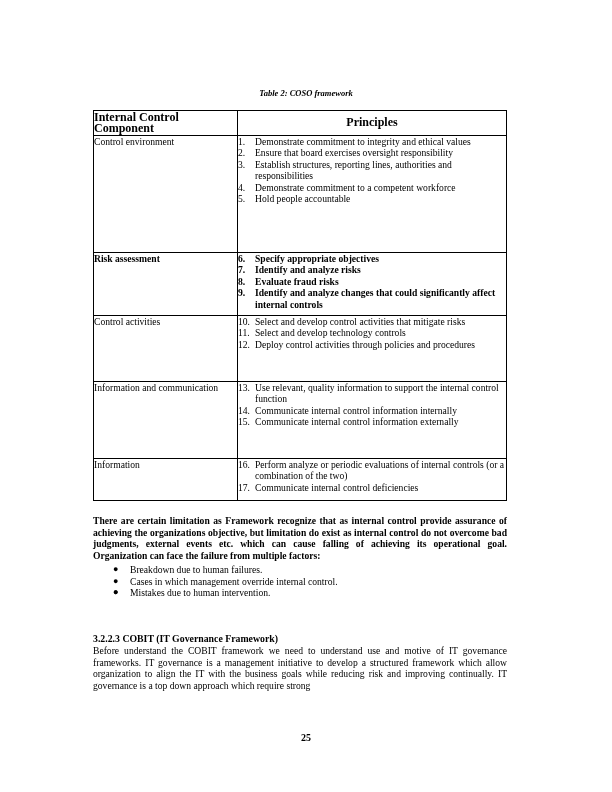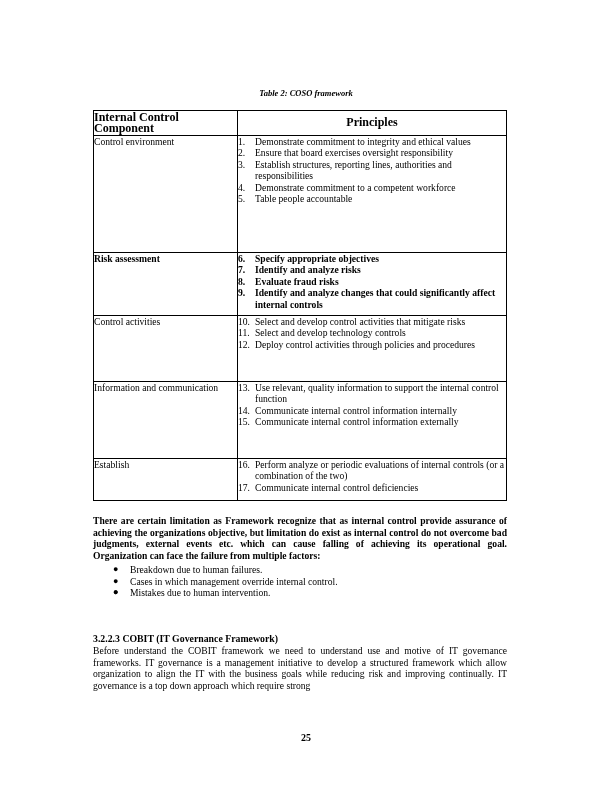--- a/index.html
+++ b/index.html
@@ -44,21 +44,21 @@
   </thead>
   <tbody id="tbody">
       <tr style="height: 117px;">
         <td class="comp">Control environment</td>
         <td class="princ">
           <ol class="pl">
             <li><span class="num">1.</span><span>Demonstrate commitment to integrity and ethical values</span></li>
             <li><span class="num">2.</span><span>Ensure that board exercises oversight responsibility</span></li>
             <li><span class="num">3.</span><span>Establish structures, reporting lines, authorities and responsibilities</span></li>
             <li><span class="num">4.</span><span>Demonstrate commitment to a competent workforce</span></li>
-            <li><span class="num">5.</span><span>Table people accountable</span></li>
+            <li><span class="num">5.</span><span>Hold people accountable</span></li>
           </ol>
         </td>
       </tr>
       <tr style="height: 63px; font-weight: bold;">
         <td class="comp">Risk assessment</td>
         <td class="princ">
           <ol class="pl">
             <li><span class="num">6.</span><span>Specify appropriate objectives</span></li>
             <li><span class="num">7.</span><span>Identify and analyze risks</span></li>
             <li><span class="num">8.</span><span>Evaluate fraud risks</span></li>
@@ -80,21 +80,21 @@
         <td class="comp">Information and communication</td>
         <td class="princ">
           <ol class="pl">
             <li><span class="num">13.</span><span>Use relevant, quality information to support the internal control function</span></li>
             <li><span class="num">14.</span><span>Communicate internal control information internally</span></li>
             <li><span class="num">15.</span><span>Communicate internal control information externally</span></li>
           </ol>
         </td>
       </tr>
       <tr style="height: 42px;">
-        <td class="comp">Establish</td>
+        <td class="comp">Information</td>
         <td class="princ">
           <ol class="pl">
             <li><span class="num">16.</span><span>Perform analyze or periodic evaluations of internal controls (or a combination of the two)</span></li>
             <li><span class="num">17.</span><span>Communicate internal control deficiencies</span></li>
           </ol>
         </td>
       </tr>
     </tbody>
 </table>
 

